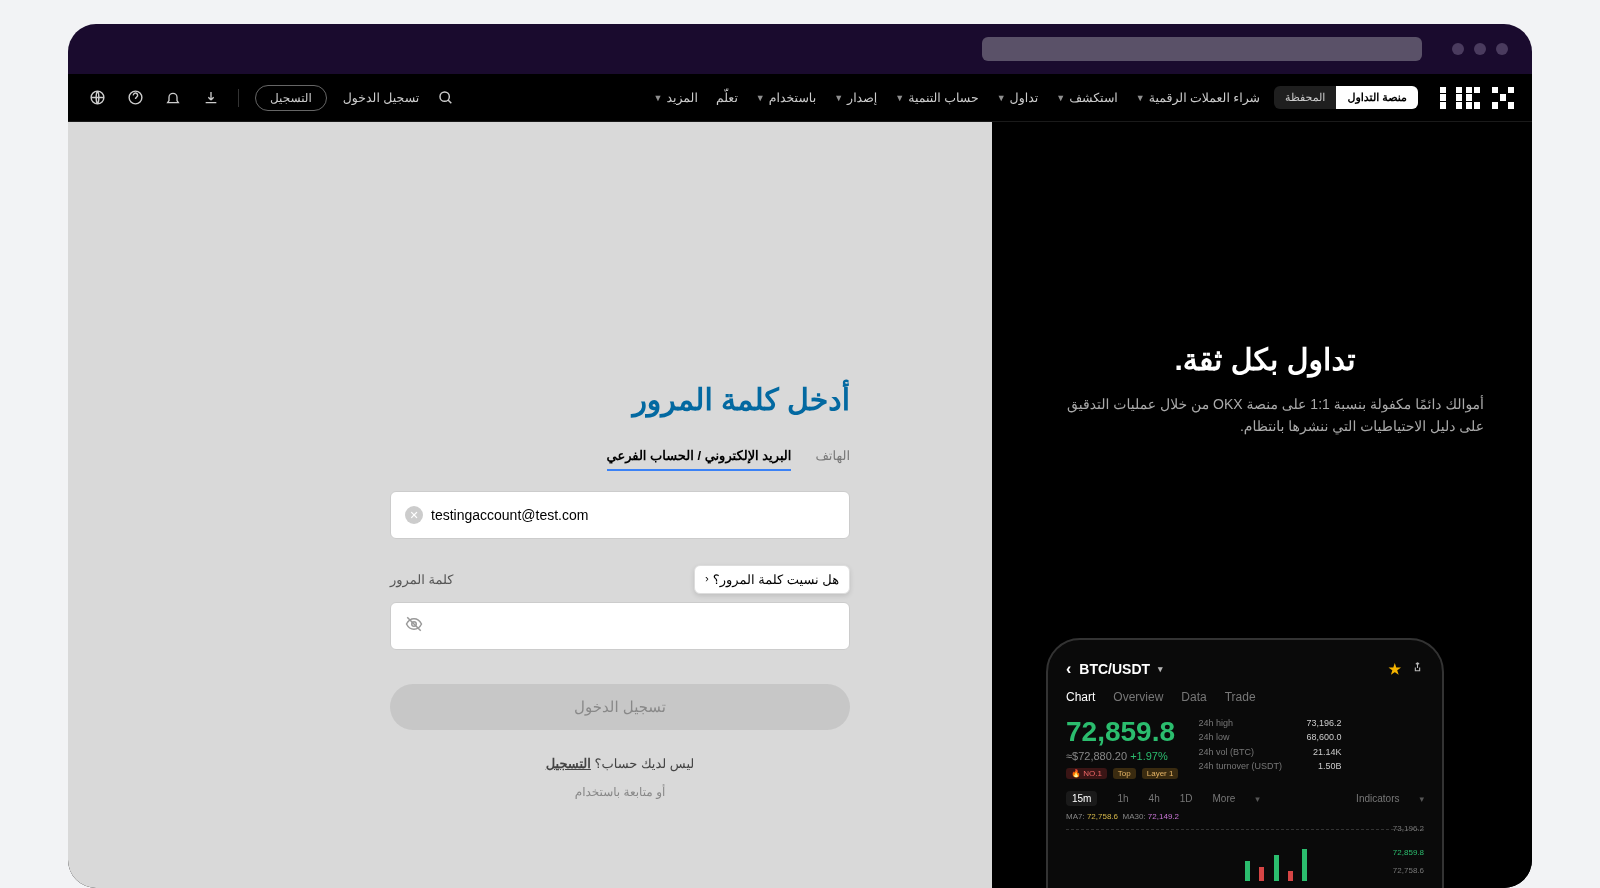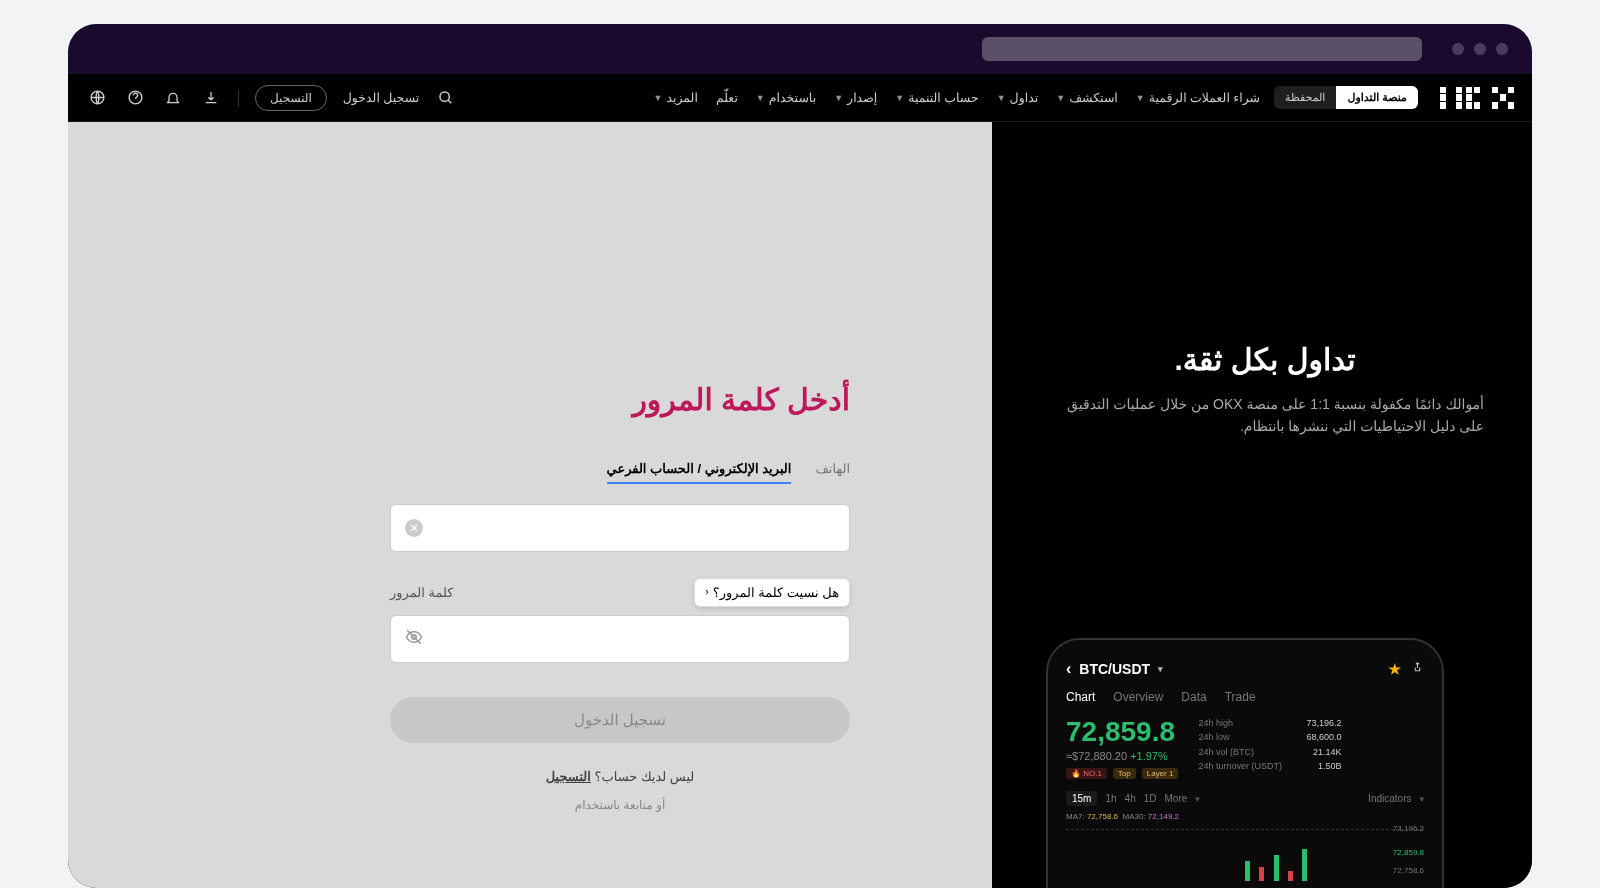--- a/index.html
+++ b/index.html
@@ -144,21 +144,21 @@
 .big-price { font-size: 28px; font-weight: 700; color: #2bbd6e; }
 .sub-price { font-size: 11px; color: #888; margin-top: 2px; }
 .sub-price .grn { color: #2bbd6e; }
 .stats { font-size: 9px; color: #777; line-height: 1.6; }
 .stat-row { display: flex; justify-content: space-between; gap: 36px; }
 .stat-row .v { color: #ccc; }
 .tags { margin-top: 6px; display: flex; gap: 6px; font-size: 8px; }
 .tag { padding: 1px 5px; border-radius: 3px; }
 .tag.red { background: #3a1515; color: #e66; }
 .tag.o { background: #3a2b10; color: #e6b566; }
-.tf-row { display: flex; gap: 8px; margin-top: 12px; font-size: 10px; color: #777; align-items: center; }
+.tf-row { display: flex; gap: 20px; margin-top: 12px; font-size: 10px; color: #777; align-items: center; }
 .tf-row .tfa { background: #1a1a1a; color: #fff; padding: 2px 6px; border-radius: 4px; }
 .ma-row { font-size: 8px; color: #888; margin-top: 6px; }
 .ma-row .y { color: #d6b84a; }
 .ma-row .p { color: #c976d6; }
 .chart-area {
   margin-top: 8px;
   height: 56px;
   position: relative;
   border-top: 1px dashed #333;
 }
@@ -175,22 +175,22 @@
 }
 .login {
   position: absolute;
   top: 260px;
   right: 142px;
   width: 460px;
 }
 .login h1 {
   font-size: 30px;
   font-weight: 800;
-  color: #be185d;
-  margin-bottom: 44px;
+  color: #0369a1;
+  margin-bottom: 31px;
   text-align: right;
 }
 .method-tabs {
   display: flex;
   gap: 24px;
   font-size: 13px;
   color: #777;
   margin-bottom: 20px;
 }
 .method-tabs .mt-active {
@@ -482,20 +482,21 @@
 
       <div class="left-panel">
         <div class="login">
           <h1>أدخل كلمة المرور</h1>
           <div class="method-tabs">
             <span>الهاتف</span>
             <span class="mt-active">البريد الإلكتروني / الحساب الفرعي</span>
           </div>
           <div class="field">
             <span class="clear-x">✕</span>
+            <input type="text" value="testingaccount@test.com" style="">
           </div>
           <div class="pw-row">
             <div class="forgot">
               <span>هل نسيت كلمة المرور؟</span>
               <span class="chv">›</span>
             </div>
             <span class="pw-label">كلمة المرور</span>
           </div>
           <div class="field pw-field">
             <span class="eye-icon">

